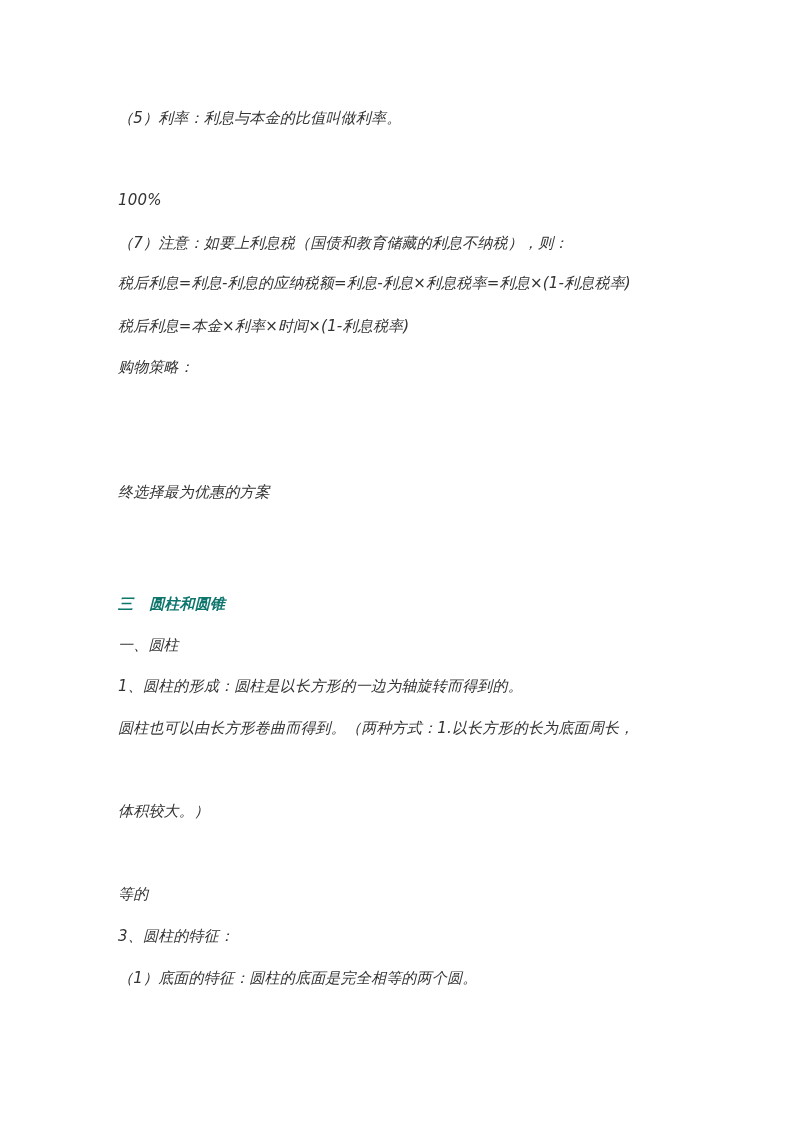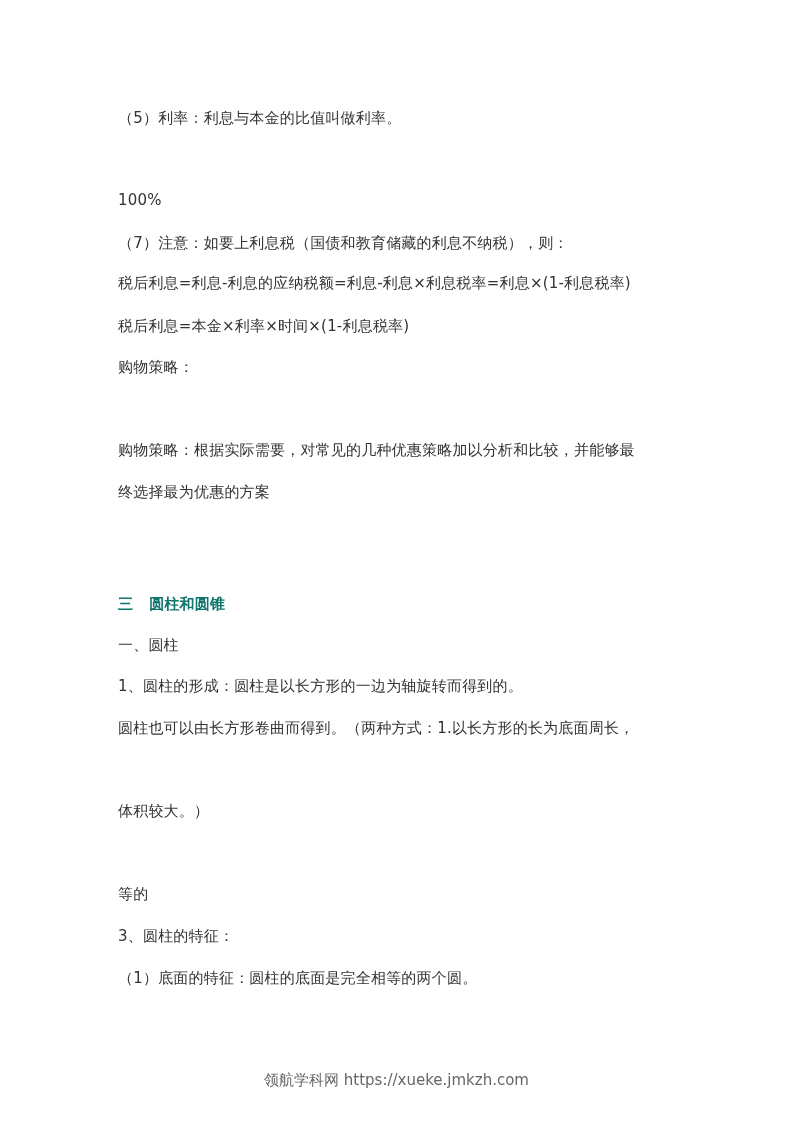--- a/index.html
+++ b/index.html
@@ -13,20 +13,21 @@
     position: relative;
     overflow: hidden;
     font-family: "DejaVu Sans", "Liberation Sans", sans-serif;
     color: #333333;
   }
   .page {
     position: absolute;
     left: 0; top: 0;
     width: 793px;
     height: 1073px;
+    font-style: italic;
   }
   .line {
     position: absolute;
     left: 118px;
     font-size: 15px;
     line-height: 20px;
     white-space: nowrap;
     color: #333333;
     letter-spacing: 0.2px;
   }
@@ -53,29 +54,27 @@
 <body>
 
 <div class="page">
 
   <div class="line" style="top:108px">（5）利率：利息与本金的比值叫做利率。</div>
   <div class="line" style="top:190px">100%</div>
   <div class="line" style="top:233px">（7）注意：如要上利息税（国债和教育储藏的利息不纳税），则：</div>
   <div class="line" style="top:273px">税后利息=利息-利息的应纳税额=利息-利息×利息税率=利息×(1-利息税率)</div>
   <div class="line" style="top:316px">税后利息=本金×利率×时间×(1-利息税率)</div>
   <div class="line" style="top:357px">购物策略：</div>
-  <div class="line" style="top:440px">购物策略：根据实际需要，对常见的几种优惠策略加以分析和比较，并能够最</div>
   <div class="line" style="top:482px">终选择最为优惠的方案</div>
 
   <div class="line heading" style="top:594px">
     <span class="num">三</span><span>圆柱和圆锥</span>
   </div>
 
   <div class="line" style="top:635px">一、圆柱</div>
   <div class="line" style="top:676px">1、圆柱的形成：圆柱是以长方形的一边为轴旋转而得到的。</div>
   <div class="line" style="top:718px">圆柱也可以由长方形卷曲而得到。（两种方式：1.以长方形的长为底面周长，</div>
   <div class="line" style="top:801px">体积较大。）</div>
   <div class="line" style="top:884px">等的</div>
   <div class="line" style="top:926px">3、圆柱的特征：</div>
   <div class="line" style="top:968px">（1）底面的特征：圆柱的底面是完全相等的两个圆。</div>
 
-  <div class="footer">领航学科网 https://xueke.jmkzh.com</div>
 </div>
 
 </body></html>

